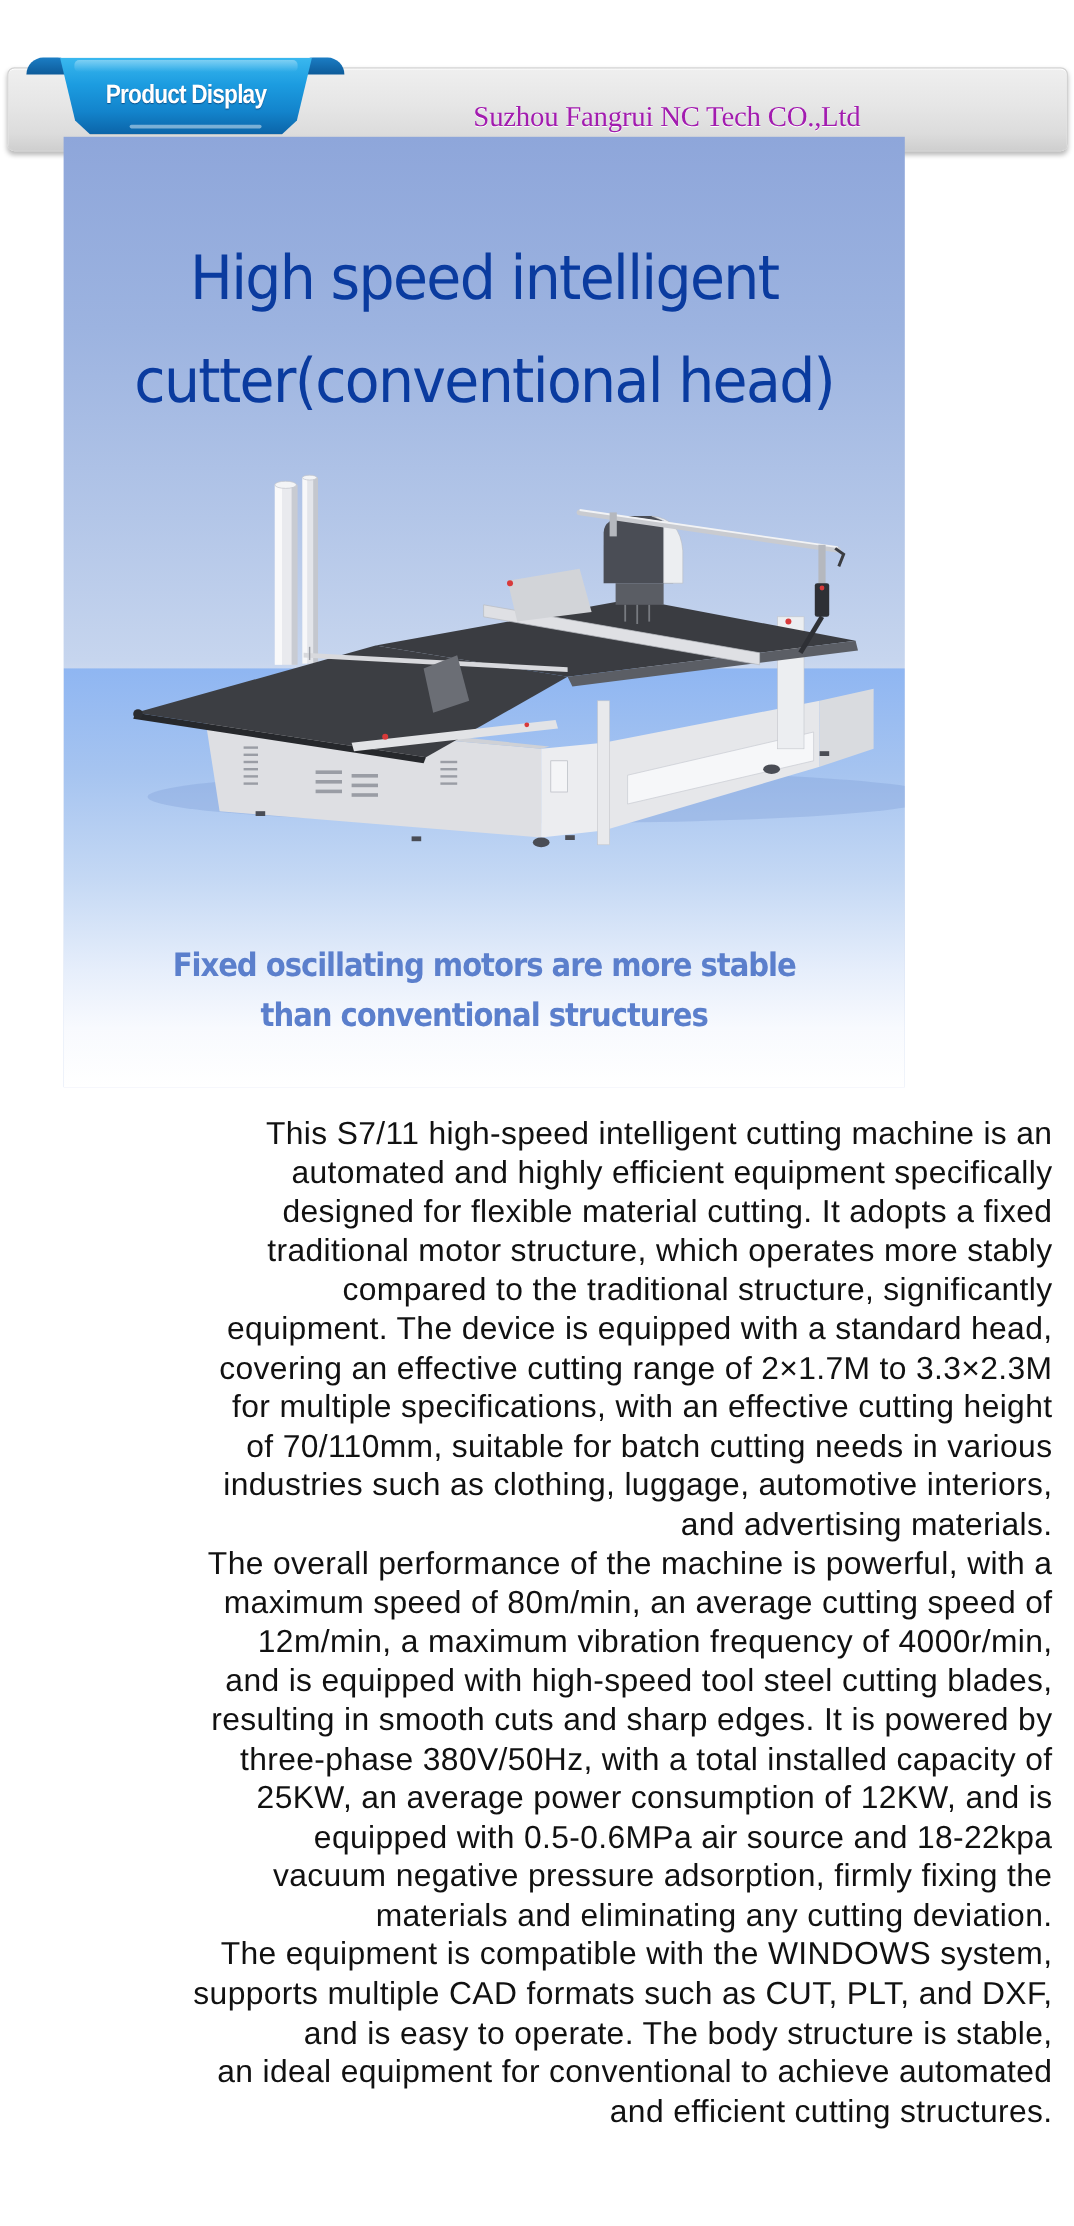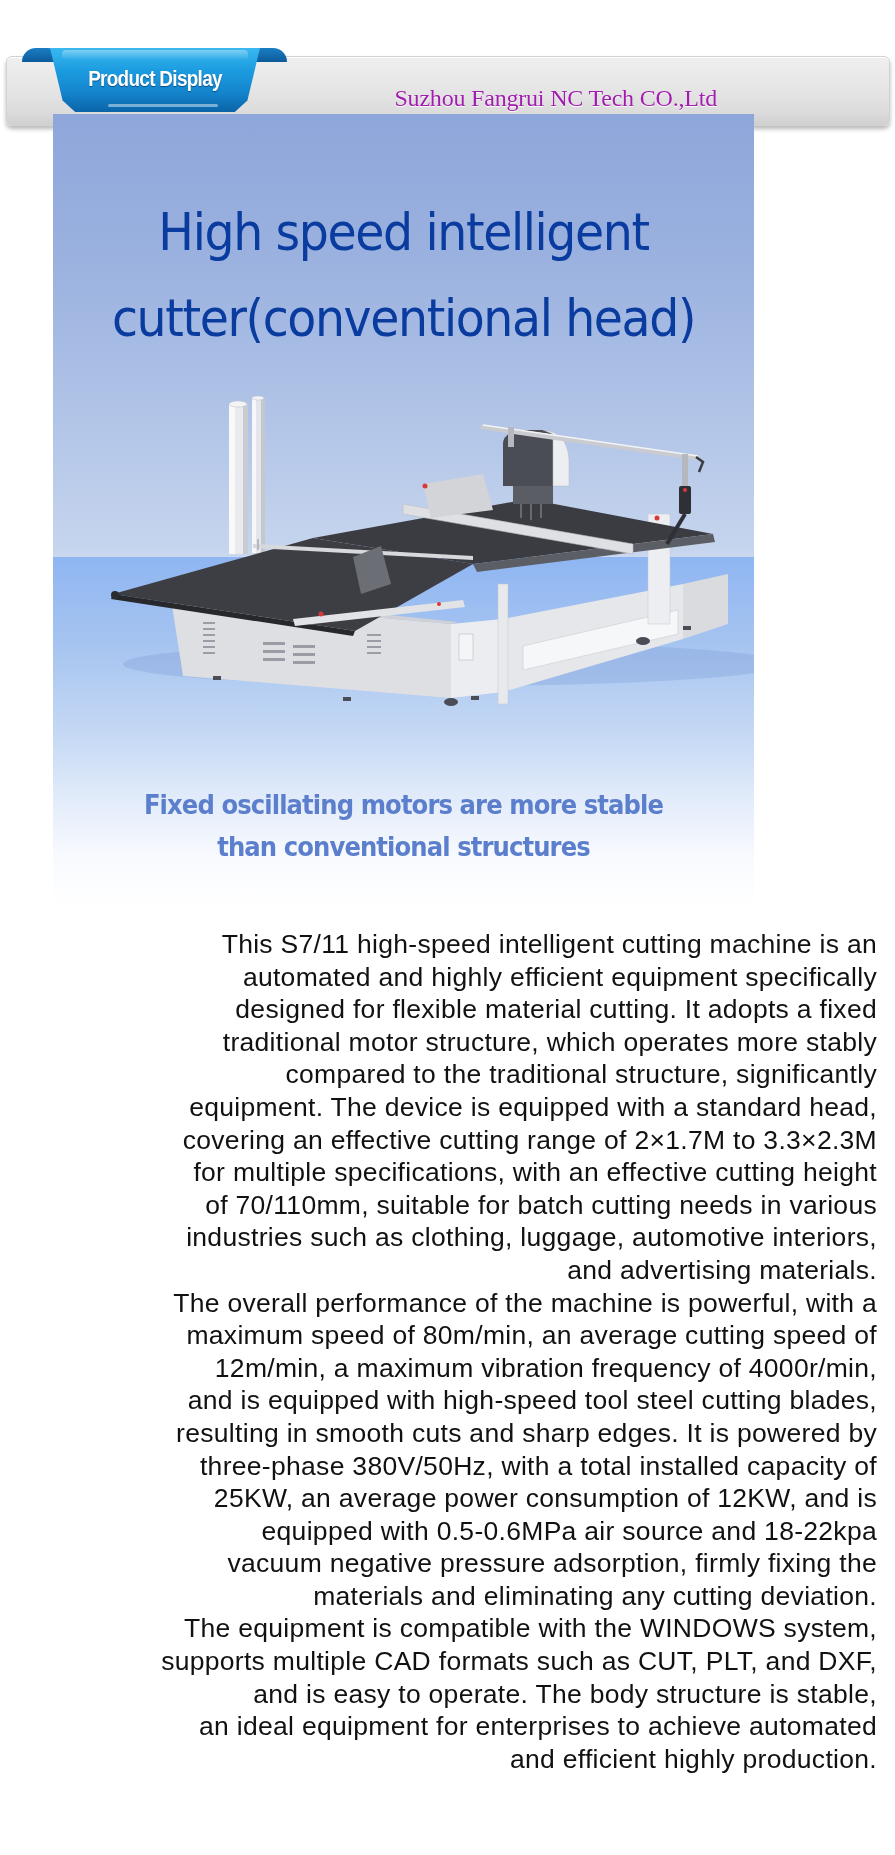--- a/index.html
+++ b/index.html
@@ -236,16 +236,16 @@
     <span class="line">three-phase 380V/50Hz, with a total installed capacity of</span>
     <span class="line">25KW, an average power consumption of 12KW, and is</span>
     <span class="line">equipped with 0.5-0.6MPa air source and 18-22kpa</span>
     <span class="line">vacuum negative pressure adsorption, firmly fixing the</span>
     <span class="line">materials and eliminating any cutting deviation.</span>
   </p>
   <p>
     <span class="line">The equipment is compatible with the WINDOWS system,</span>
     <span class="line">supports multiple CAD formats such as CUT, PLT, and DXF,</span>
     <span class="line">and is easy to operate. The body structure is stable,</span>
-    <span class="line">an ideal equipment for enterprises to achieve automated</span>
-    <span class="line">and efficient highly production.</span>
+    <span class="line">an ideal equipment for conventional to achieve automated</span>
+    <span class="line">and efficient cutting structures.</span>
   </p>
 </div>
 
 </body></html>

